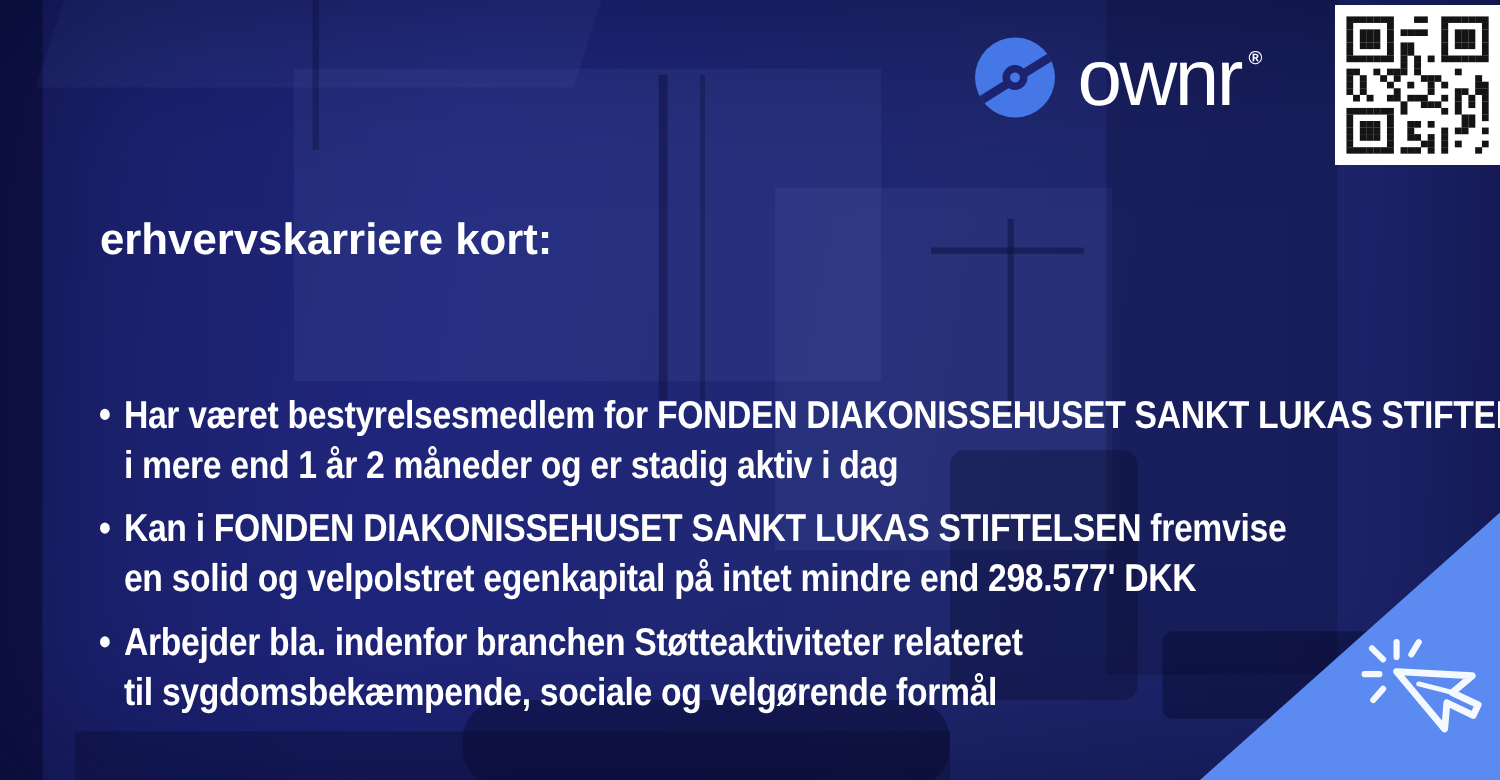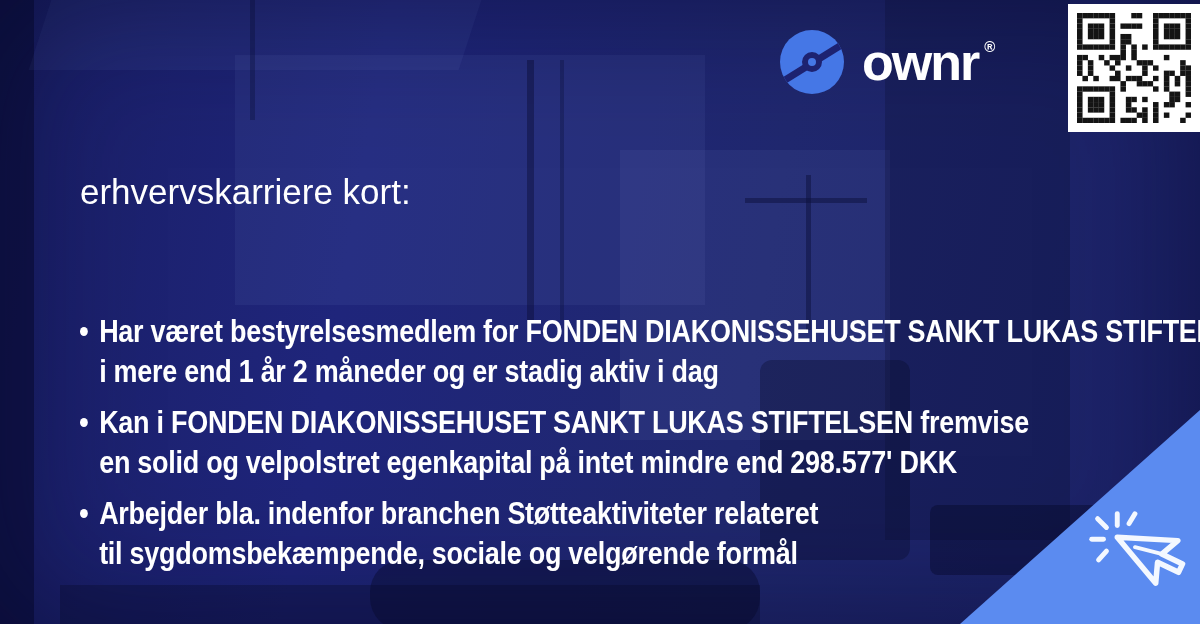--- a/index.html
+++ b/index.html
@@ -33,30 +33,30 @@
   .ph-chair2{left:930px;top:505px;width:260px;height:70px;background:rgba(6,8,38,.4);border-radius:8px}
   .ph-desk{left:60px;top:585px;width:700px;height:39px;background:rgba(6,8,38,.32)}
   .ph-roll{left:370px;top:560px;width:390px;height:70px;background:rgba(8,10,42,.42);border-radius:32px}
   .vignette{left:0;top:0;width:1200px;height:624px;box-shadow:inset 0 0 140px rgba(5,8,40,.55)}
 
   
   .logo{position:absolute;left:780px;top:30px;display:flex;align-items:center;gap:18px;z-index:5}
   .logo-icon{position:relative;width:64px;height:64px;border-radius:50%;background:var(--logo-blue);overflow:hidden;flex:0 0 auto}
   .logo-slash{position:absolute;left:-10px;top:50%;width:88px;height:7px;background:var(--bg);transform:translateY(-50%) rotate(-32deg)}
   .logo-hole{position:absolute;left:50%;top:50%;transform:translate(-50%,-50%);width:20px;height:20px;border-radius:50%;background:var(--logo-blue);border:6px solid var(--bg)}
-  .wordmark{font-size:52px;font-weight:bold;letter-spacing:-2px;line-height:1;color:var(--text)}
+  .wordmark{font-size:64px;font-weight:normal;letter-spacing:-2px;line-height:1;color:var(--text)}
   .regmark{font-size:15px;font-weight:bold;align-self:flex-start;margin:8px 0 0 -12px}
 
   
   .qr-box{position:absolute;top:4px;right:0;width:132px;height:128px;background:var(--qr-bg);display:flex;align-items:center;justify-content:center;z-index:5}
 
   
   .headline{position:absolute;left:80px;top:160px;z-index:5}
   .headline h1{font-size:42px;font-weight:bold;line-height:46px;color:var(--text)}
-  .headline h2{font-size:35px;font-weight:normal;line-height:40px;margin-top:12px;color:var(--text)}
+  .headline h2{font-size:35px;font-weight:bold;line-height:40px;margin-top:12px;color:var(--text)}
 
   
   .bullets{position:absolute;left:80px;top:312px;z-index:5;width:1400px}
   .bullet-item{margin-bottom:11px}
   .bullet-line{white-space:nowrap;font-size:31px;font-weight:bold;line-height:40px;letter-spacing:-.3px;
                transform:scaleX(.87);transform-origin:0 50%;color:var(--text)}
   .dot{display:inline-block;width:9px;height:9px;border-radius:50%;background:var(--text);margin-right:13px;vertical-align:middle;margin-bottom:5px}
   .line2{padding-left:22px}
 
   

